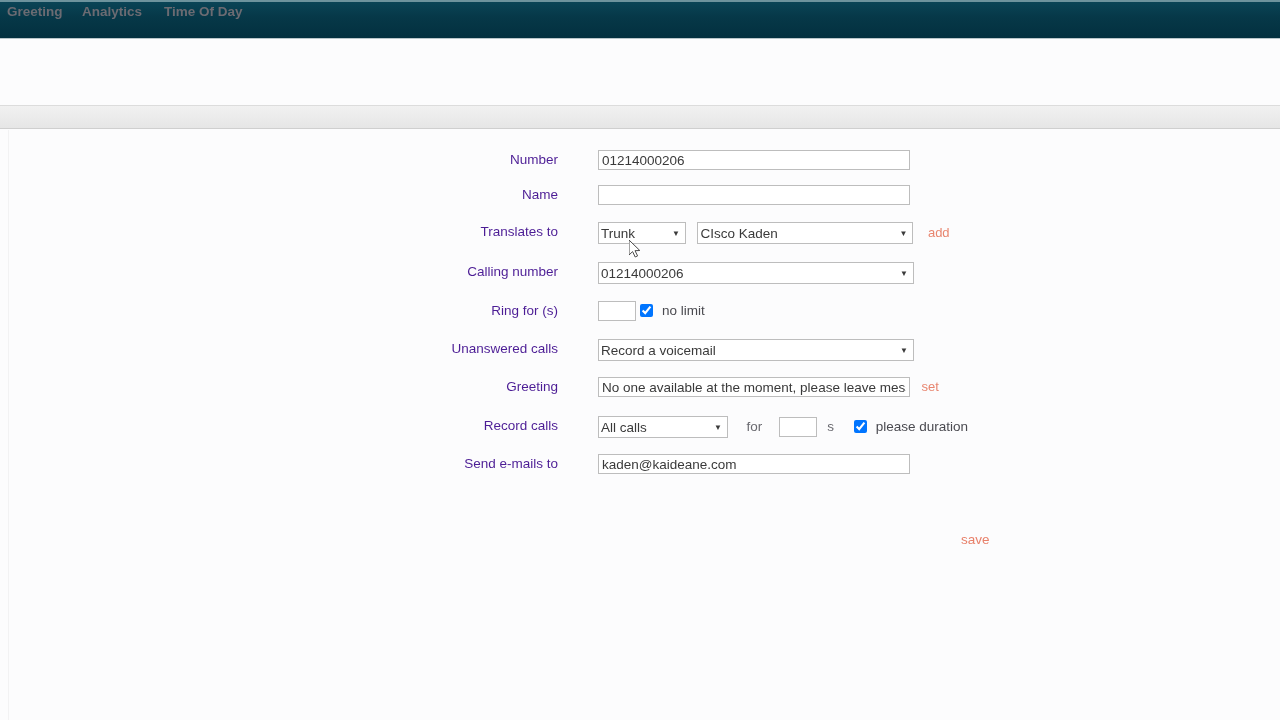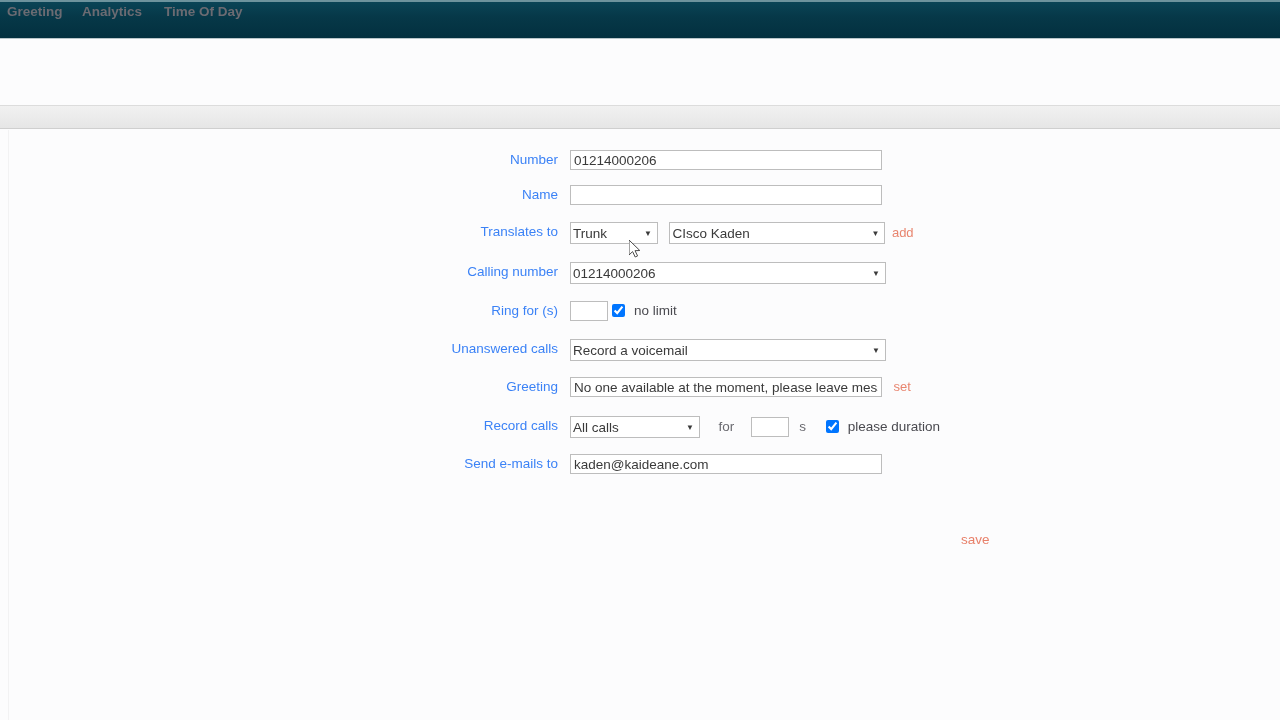--- a/index.html
+++ b/index.html
@@ -85,25 +85,25 @@
     position: relative;
     height: 40px;
   }
   .lbl {
     position: absolute;
     right: 722px;            
     top: 0;
     width: 320px;
     text-align: right;
     font-size: 13.5px;
-    color: #3b82f6;
+    color: #4c1d95;
     line-height: 20px;
     white-space: nowrap;
   }
-  .ctl { position: absolute; left: 570px; top: 0; }
+  .ctl { position: absolute; left: 598px; top: 0; }
 
   input.txt {
     height: 20px;
     padding: 1px 3px;
     font-family: "Liberation Sans", sans-serif;
     font-size: 13.5px;
     color: #3a3a3a;
     border: 1px solid #bdbdbd;
     background: #fff;
     outline: none;
@@ -217,21 +217,21 @@
       <span class="sel-wrap">
         <select class="sel sel-kind">
           <option>Trunk</option>
         </select>
       </span>
       <span class="sel-wrap" style="margin-left:7px">
         <select class="sel sel-target">
           <option>CIsco Kaden</option>
         </select>
       </span>
-      <span class="linkish" style="margin-left:2px; line-height:22px; display:inline-block;">add</span>
+      <span class="linkish" style="margin-left:10px; line-height:22px; display:inline-block;">add</span>
     </div>
   </div>
 
   <div class="row" style="top:-8px">
     <div class="lbl">Calling number</div>
     <div class="ctl">
       <span class="sel-wrap">
         <select class="sel sel-full">
           <option>01214000206</option>
         </select>

